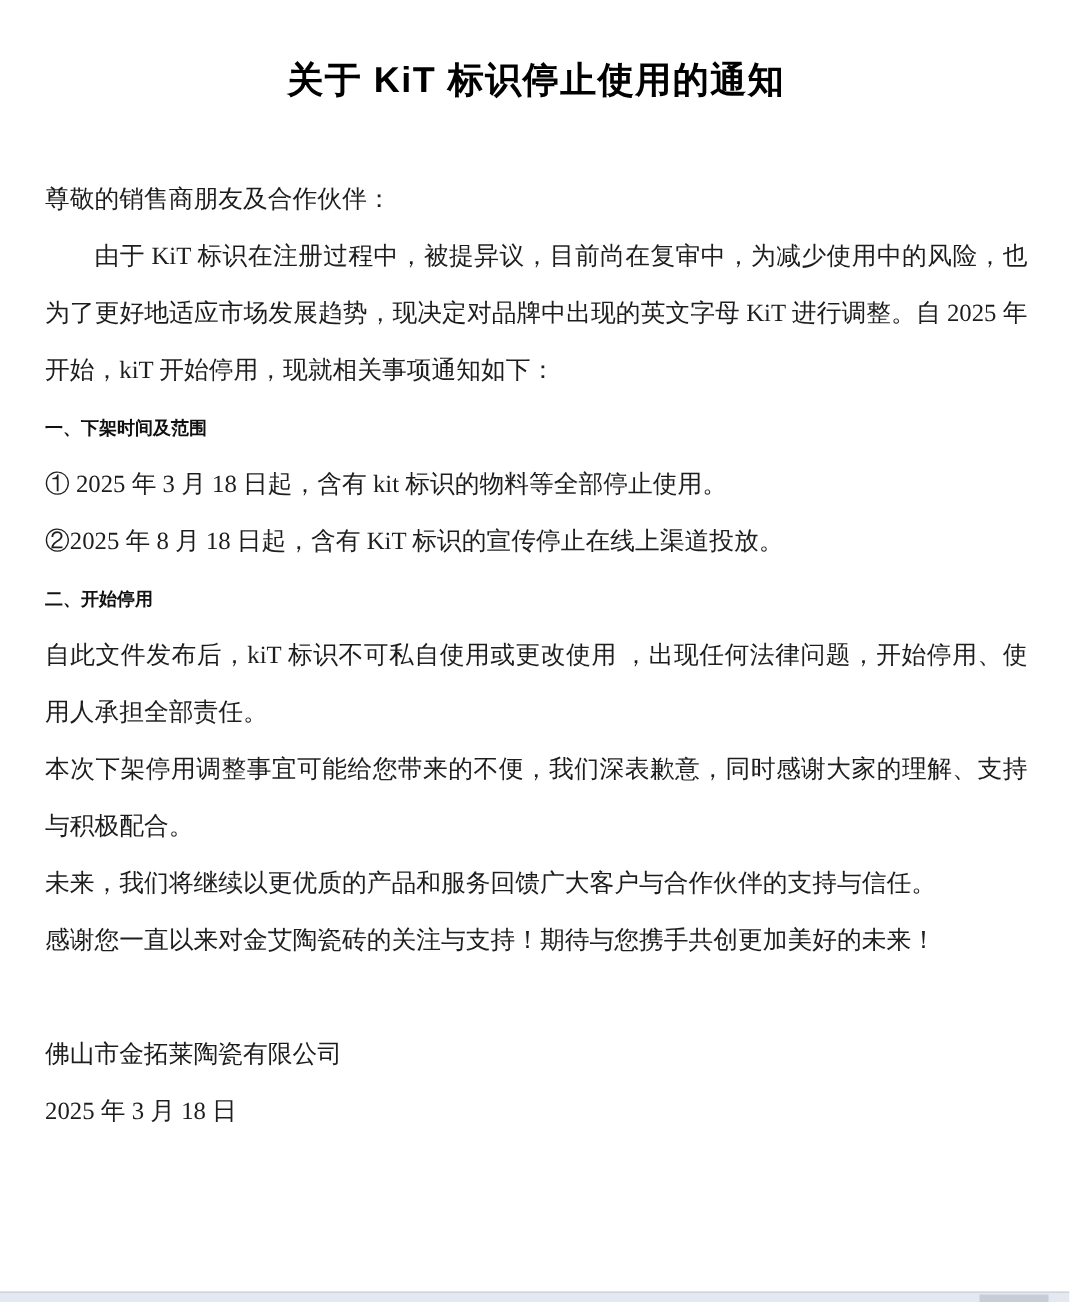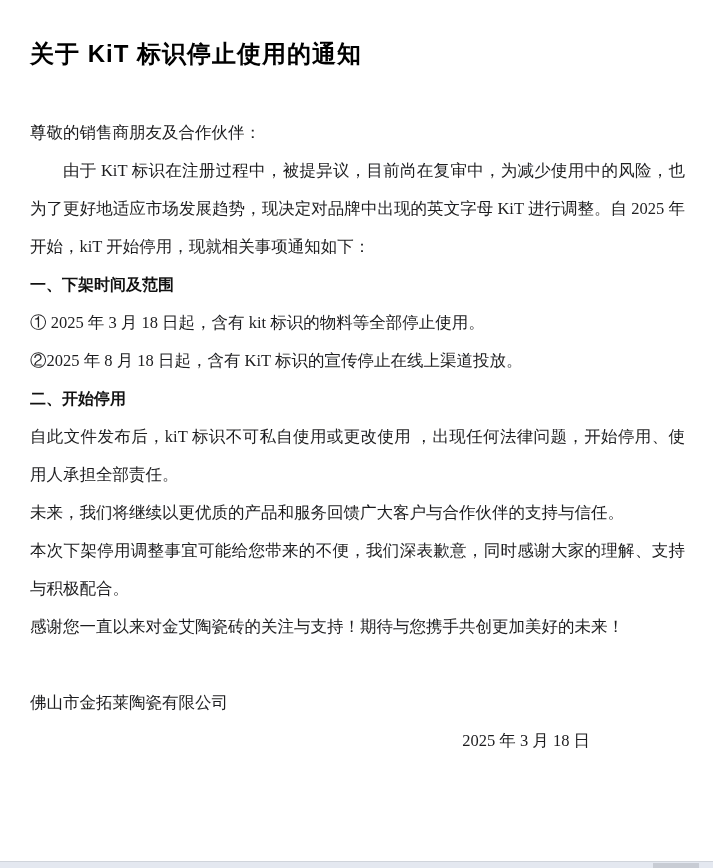--- a/index.html
+++ b/index.html
@@ -20,20 +20,21 @@
     top: 0;
     left: 0;
     width: 713px;
     height: 860px;
     background: #ffffff;
     box-sizing: border-box;
     padding: 36px 28px 0 30px;
   }
   .doc-title {
     margin: 0;
+    text-align: center;
     font-family: "Liberation Sans", "DejaVu Sans", sans-serif;
     font-weight: bold;
     font-size: 24px;
     line-height: 36px;
     color: #000000;
     letter-spacing: 1px;
   }
   .line {
     margin: 0;
     font-size: 16.5px;
@@ -45,40 +46,39 @@
     margin-top: 42px;
   }
   .indent {
     text-indent: 2em;
     font-family: Liberation Serif, serif;
   }
   .heading {
     margin: 0;
     font-family: "Liberation Sans", "DejaVu Sans", sans-serif;
     font-weight: bold;
-    font-size: 16px;
+    font-size: 12px;
     line-height: 38px;
     color: #111111;
     text-align: left;
   }
   .signature {
     margin-top: 38px;
   }
   .company {
     margin: 0;
     font-size: 16.5px;
     line-height: 38px;
     text-align: left;
     padding-right: 60px;
   }
   .sig-date {
     margin: 0;
     font-size: 16.5px;
     line-height: 38px;
-    text-align: right;
     padding-right: 95px;
   }
   .taskbar-sliver {
     position: absolute;
     left: 0;
     bottom: 0;
     width: 713px;
     height: 7px;
     background: #e4e8f0;
     border-top: 1px solid #d0d4db;
@@ -107,23 +107,23 @@
   <h2 class="heading">一、下架时间及范围</h2>
 
   <p class="line">① 2025 年 3 月 18 日起，含有 kit 标识的物料等全部停止使用。</p>
 
   <p class="line">②2025 年 8 月 18 日起，含有 KiT 标识的宣传停止在线上渠道投放。</p>
 
   <h2 class="heading">二、开始停用</h2>
 
   <p class="line">自此文件发布后，kiT 标识不可私自使用或更改使用 ，出现任何法律问题，开始停用、使用人承担全部责任。</p>
 
+  <p class="line">本次下架停用调整事宜可能给您带来的不便，我们深表歉意，同时感谢大家的理解、支持与积极配合。</p>
+
   <p class="line">未来，我们将继续以更优质的产品和服务回馈广大客户与合作伙伴的支持与信任。</p>
-
-  <p class="line">本次下架停用调整事宜可能给您带来的不便，我们深表歉意，同时感谢大家的理解、支持与积极配合。</p>
 
   <p class="line">感谢您一直以来对金艾陶瓷砖的关注与支持！期待与您携手共创更加美好的未来！</p>
 
   <div class="signature">
     <p class="company">佛山市金拓莱陶瓷有限公司</p>
     <p class="sig-date">2025 年 3 月 18 日</p>
   </div>
 
 </div>
 

